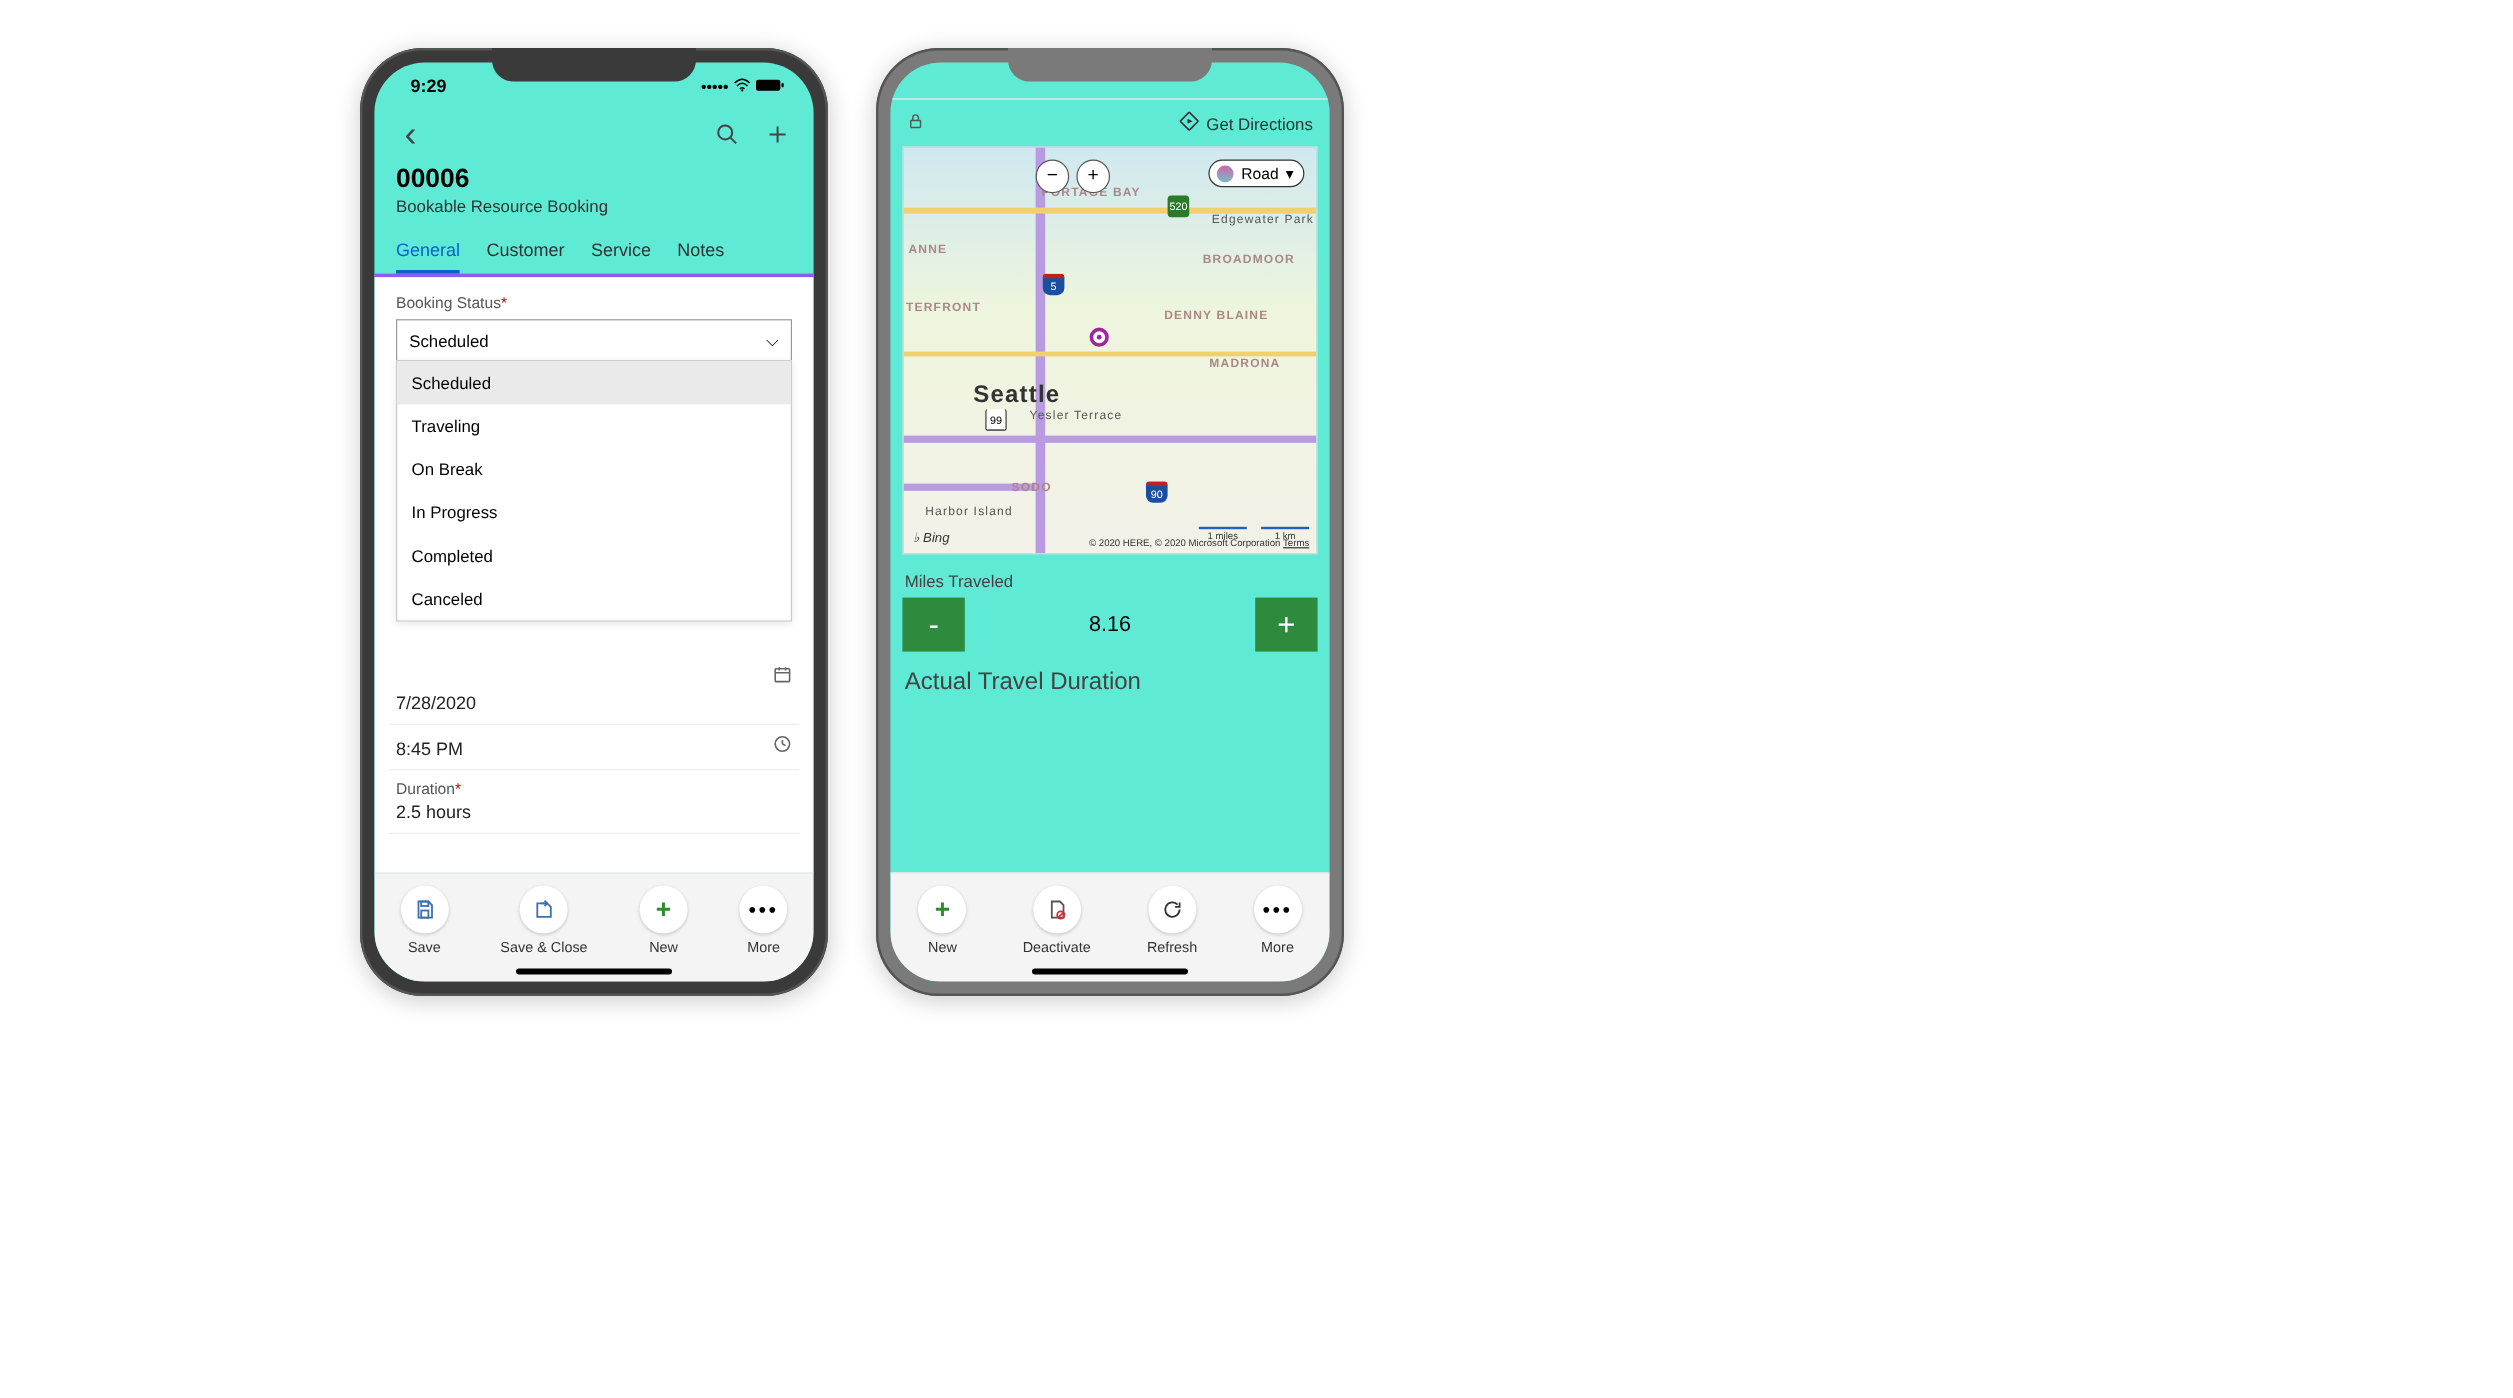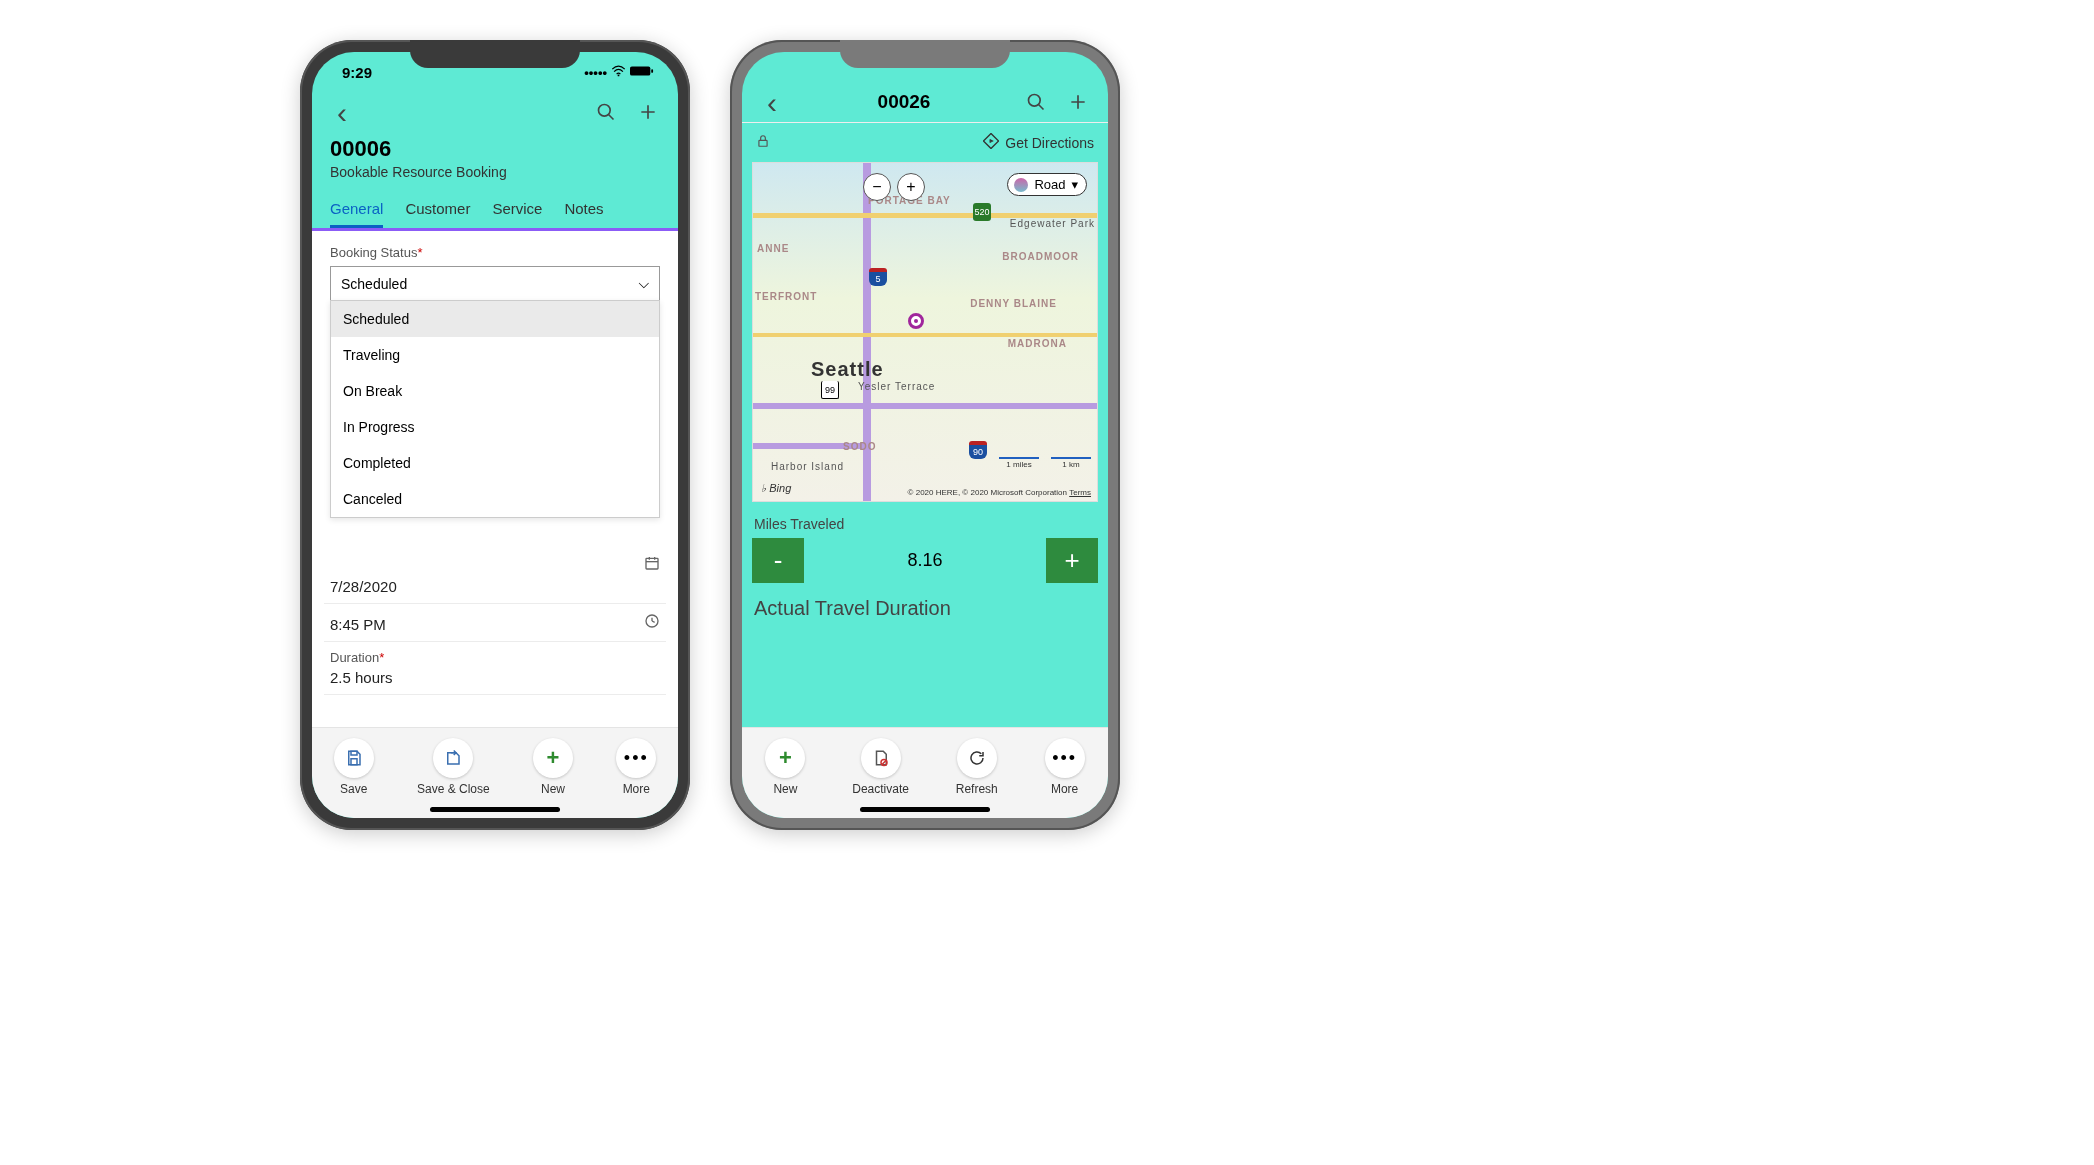--- a/index.html
+++ b/index.html
@@ -157,21 +157,21 @@
   .map-type { position:absolute; top:10px; right:10px; border:1px solid #333; border-radius:14px; background:#fff; padding:3px 8px 3px 6px; font-size:13px; display:flex; align-items:center; gap:6px; cursor:pointer;}
   .map-type-dot { width:14px;height:14px;border-radius:50%;background:linear-gradient(#c6a,#7bc);}
   .map-pin { position:absolute; top:150px; left:155px; width:16px; height:16px; border:3px solid #a0269c; border-radius:50%; background:#fff;}
   .map-pin::after{ content:""; position:absolute; inset:3px; background:#a0269c; border-radius:50%;}
   .seattle { position:absolute; top:195px; left:58px; font-size:20px; font-weight:600; color:#333; letter-spacing:1px;}
   .neighb { position:absolute; font-size:10px; color:#a88; letter-spacing:1px; font-weight:600;}
   .road { position:absolute; background:#f0d070; }
   .hwy-shield { position:absolute; width:18px; height:18px; background:#1a4fa0; border-radius:3px 3px 6px 6px; color:#fff; font-size:9px; display:flex;align-items:center;justify-content:center; border-top:4px solid #b22;}
   .bing-logo { position:absolute; bottom:6px; left:8px; font-size:11px; font-style:italic; color:#333;}
   .map-attrib { position:absolute; bottom:4px; right:6px; font-size:8px; color:#333; text-align:right;}
-  .map-scale { position:absolute; bottom:32px; right:6px; font-size:8px; color:#333; display:flex; gap:12px;}
+  .map-scale { position:absolute; bottom:10px; right:6px; font-size:8px; color:#333; display:flex; gap:12px;}
   .map-scale span { border-top:2px solid #2060c0; padding-top:1px; width:40px; text-align:center;}
 
   .miles-block { margin: 14px 10px 0; }
   .miles-label { font-size: 14px; color: #444; padding: 0 2px 6px;}
   .miles-row { display:flex; align-items:stretch; }
   .miles-btn { width:52px; background:#2e8b3e; color:#fff; font-size:26px; display:flex; align-items:center; justify-content:center; cursor:pointer;}
   .miles-val { flex:1; text-align:center; font-size:18px; padding:12px 0; }
   .atd-label { font-size:20px; color:#444; padding: 14px 12px 0;}
 
 </style>
@@ -312,38 +312,20 @@
       </div>
 
       <div class="home-indicator"></div>
     </div>
   </div>
 
   <div class="phone silver">
     <div class="notch"></div>
     <div class="screen">
       <div style="height:30px;"></div>
-      <div class="nav-row">
-        <div class="icon-btn chev-left"></div>
-        <div class="nav-center">00026</div>
-        <div class="nav-right">
-          <div class="icon-btn search-icon">
-            <svg viewBox="0 0 24 24" fill="none" stroke-width="2">
-                <circle cx="10" cy="10" r="7"></circle>
-                <line x1="15" y1="15" x2="21" y2="21"></line>
-              </svg>
-          </div>
-          <div class="icon-btn plus-icon">
-            <svg viewBox="0 0 24 24" fill="none" stroke-width="2">
-                <line x1="12" y1="4" x2="12" y2="20"></line>
-                <line x1="4" y1="12" x2="20" y2="12"></line>
-              </svg>
-          </div>
-        </div>
-      </div>
       <div style="height:1px;background:#eee;"></div>
 
       <div class="sub-row">
         <span>
           <svg width="14" height="14" viewBox="0 0 24 24" fill="none" stroke="#555" stroke-width="2">
               <rect x="5" y="11" width="14" height="10" rx="1"></rect>
               <path d="M8 11V7a4 4 0 0 1 8 0v4"></path>
             </svg>
         </span>
         <div class="dir-link">
@@ -371,21 +353,21 @@
         <div class="neighb" style="top:175px;right:30px;">MADRONA</div>
         <div class="neighb" style="top:218px;left:105px;color:#555;font-weight:400;text-transform:none;">Yesler Terrace</div>
         <div class="neighb" style="top:278px;left:90px;">SODO</div>
         <div class="neighb" style="top:80px;left:4px;">ANNE</div>
         <div class="neighb" style="top:128px;left:2px;">TERFRONT</div>
         <div class="neighb" style="top:298px;left:18px;color:#555;font-weight:400;text-transform:none;">Harbor Island</div>
         <div class="seattle">Seattle</div>
         <div class="hwy-shield" style="top:105px;left:116px;">5</div>
         <div class="hwy-shield" style="top:40px;left:220px;background:#2a7a2a;border-top:none;border-radius:3px;">520</div>
         <div class="hwy-shield" style="top:218px;left:68px;background:#fff;color:#000;border:1px solid #000;border-top:none;border-radius:2px;">99</div>
-        <div class="hwy-shield" style="top:278px;left:216px;text-align:right;">90</div>
+        <div class="hwy-shield" style="top:278px;left:202px;text-align:right;">90</div>
         <div class="map-pin"></div>
         <div class="map-controls">
           <div class="map-ctl">−</div>
           <div class="map-ctl">+</div>
         </div>
         <div class="map-type">
           <span class="map-type-dot"></span>
           <span>Road</span>
           <span>▾</span>
         </div>

